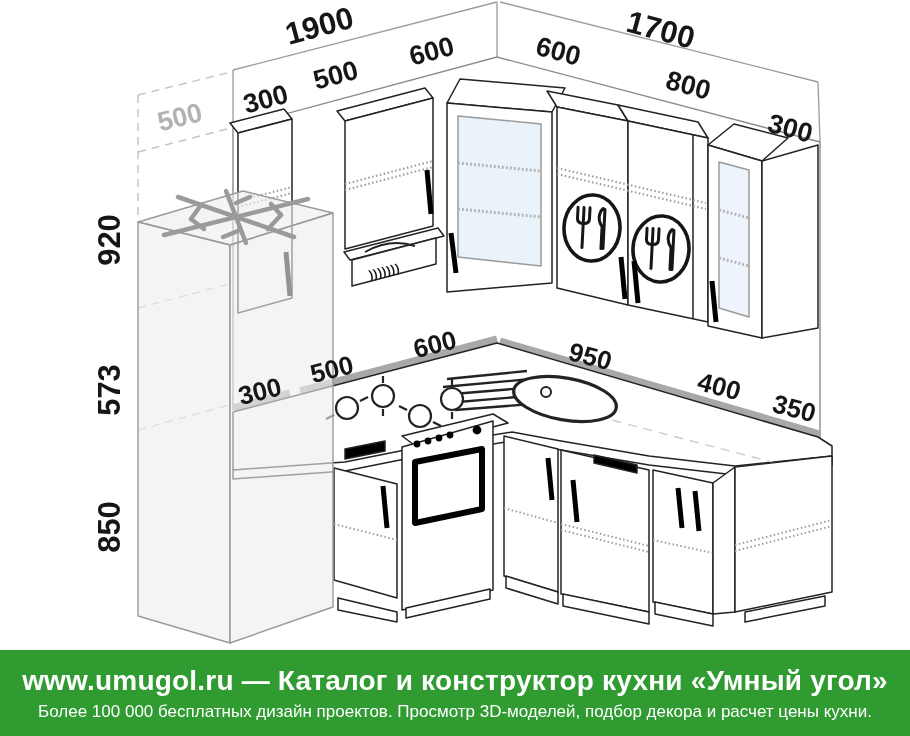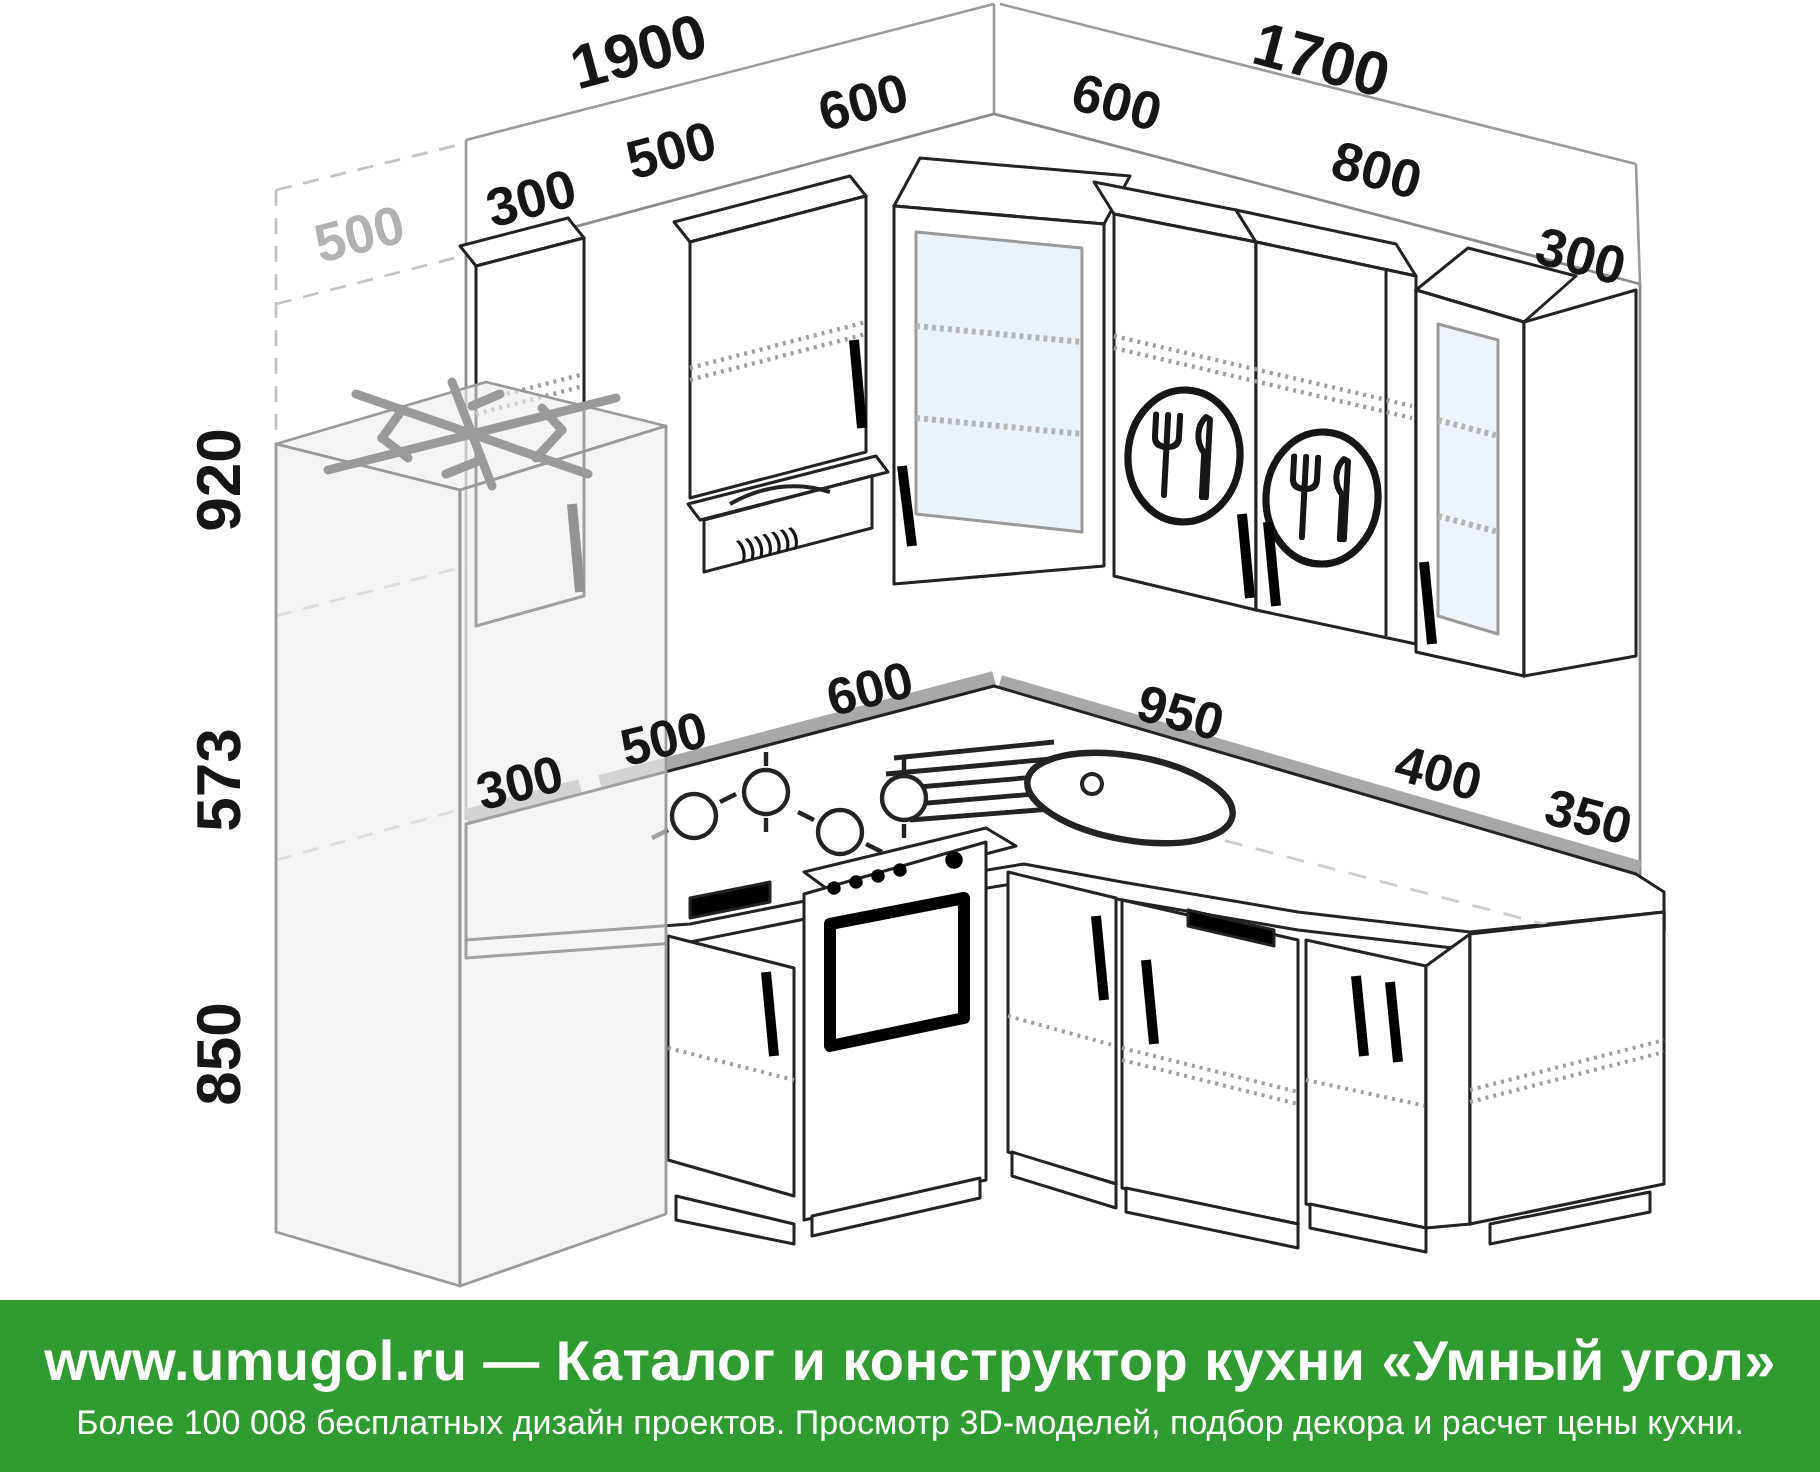--- a/index.html
+++ b/index.html
@@ -282,14 +282,14 @@
 
     <text class="dim-sm" transform="translate(588,365) rotate(15)">950</text>
     <text class="dim-sm" transform="translate(717,395) rotate(15)">400</text>
     <text class="dim-sm" transform="translate(792,417) rotate(15)">350</text>
   </g>
 </svg>
 </div>
 
 <footer class="banner">
   <div class="f1">www.umugol.ru — Каталог и конструктор кухни «Умный угол»</div>
-  <div class="f2">Более 100 008 бесплатных дизайн проектов. Просмотр 3D-моделей, подбор декора и расчет цены кухни.</div>
+  <div class="f2">Более 100 000 бесплатных дизайн проектов. Просмотр 3D-моделей, подбор декора и расчет цены кухни.</div>
 </footer>
 
 </body></html>

